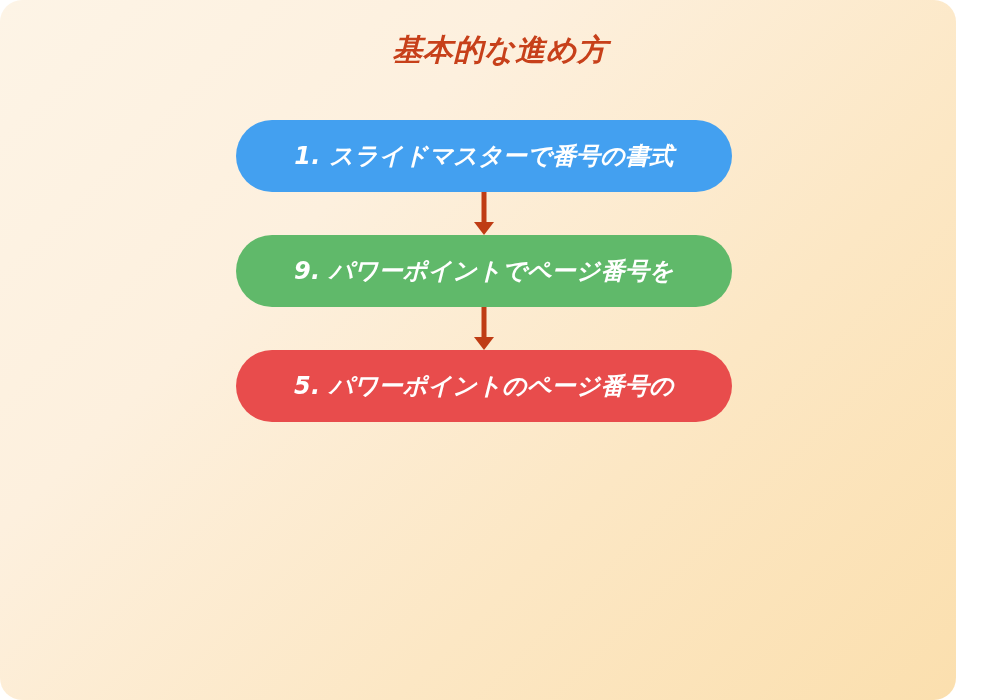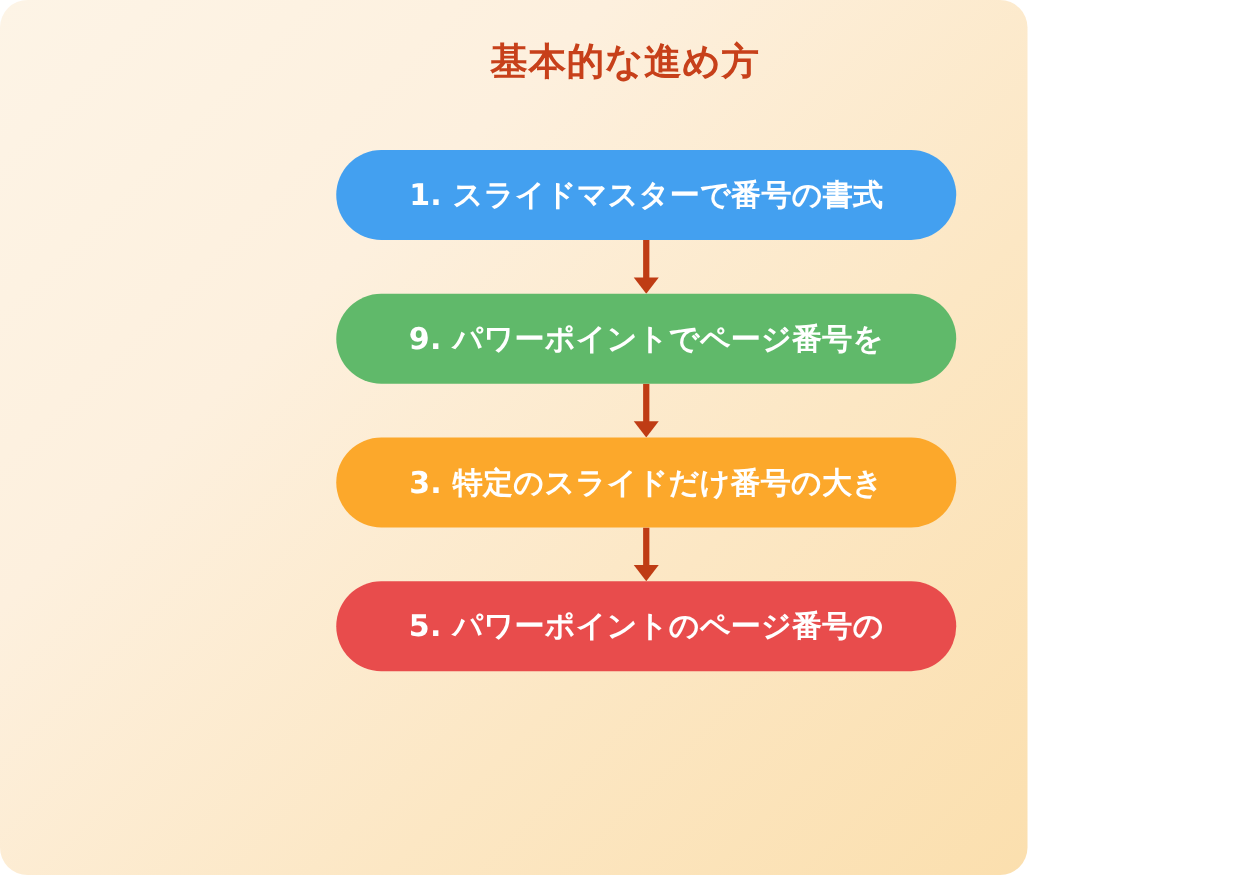--- a/index.html
+++ b/index.html
@@ -9,26 +9,27 @@
   }
   body {
     width: 1000px;
     height: 700px;
     overflow: hidden;
     font-family: "DejaVu Sans", "Liberation Sans", sans-serif;
   }
 
   #canvas {
     position: relative;
-    width: 822px;
+    width: 956px;
     height: 700px;
     box-sizing: border-box;
     border-radius: 22px;
     overflow: hidden;
     background: linear-gradient(135deg, #fdf4e6 0%, #fdf0de 32%, #fce7c4 66%, #fbdfae 100%);
+    font-style: italic;
   }
 
   
   #flow-title {
     position: absolute;
     top: 30px;
     left: 0;
     width: 1000px;
     text-align: center;
     font-size: 30px;
@@ -36,21 +37,21 @@
     letter-spacing: 0.02em;
     color: #c7401a;
     line-height: 1.3;
     white-space: nowrap;
   }
 
   
   #flow-stack {
     position: absolute;
     top: 120px;
-    left: 269px;
+    left: 236px;
     width: 496px;
   }
 
   .flow-group {
     position: relative;
   }
 
   .flow-step {
     position: relative;
     width: 496px;
@@ -111,30 +112,19 @@
           <span class="flow-step-label">9. パワーポイントでページ番号を</span>
         </div>
         <div class="flow-connector">
           <svg class="arrow-svg" width="26" height="43" viewBox="0 0 26 43">
             <rect x="10.5" y="0" width="5" height="32" fill="#bf3c14"></rect>
             <polygon points="3,30 23,30 13,43" fill="#bf3c14"></polygon>
           </svg>
         </div>
       </div>
       <div class="flow-group">
-        <div class="flow-step" style="background: rgb(252, 168, 43);">
-          <span class="flow-step-label">3. 特定のスライドだけ番号の大き</span>
-        </div>
-        <div class="flow-connector">
-          <svg class="arrow-svg" width="26" height="43" viewBox="0 0 26 43">
-            <rect x="10.5" y="0" width="5" height="32" fill="#bf3c14"></rect>
-            <polygon points="3,30 23,30 13,43" fill="#bf3c14"></polygon>
-          </svg>
-        </div>
-      </div>
-      <div class="flow-group">
         <div class="flow-step" style="background: rgb(232, 76, 76);">
           <span class="flow-step-label">5. パワーポイントのページ番号の</span>
         </div>
       </div>
     </div>
 
 </div>
 
 </body></html>

